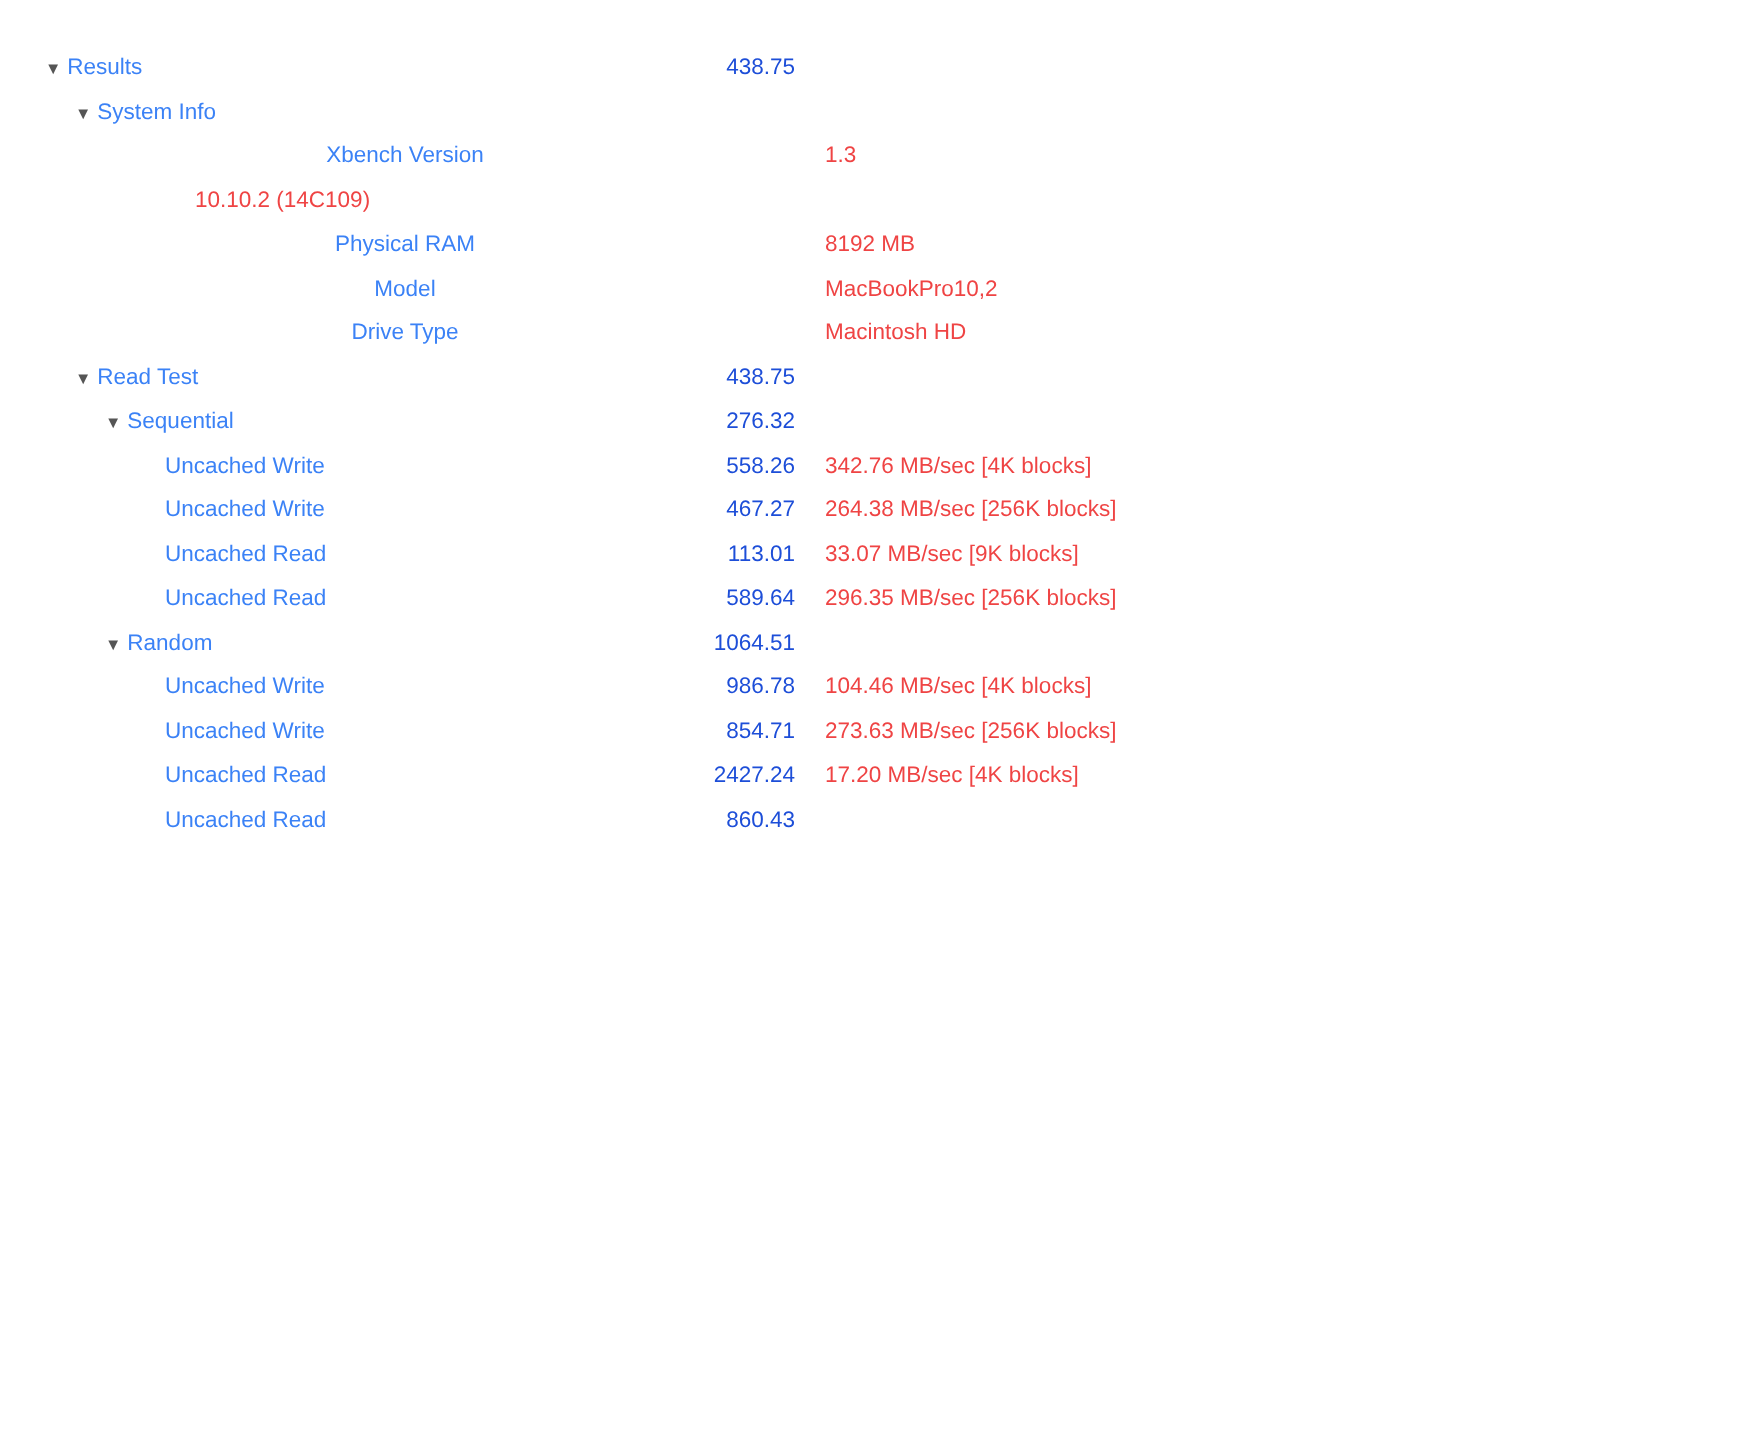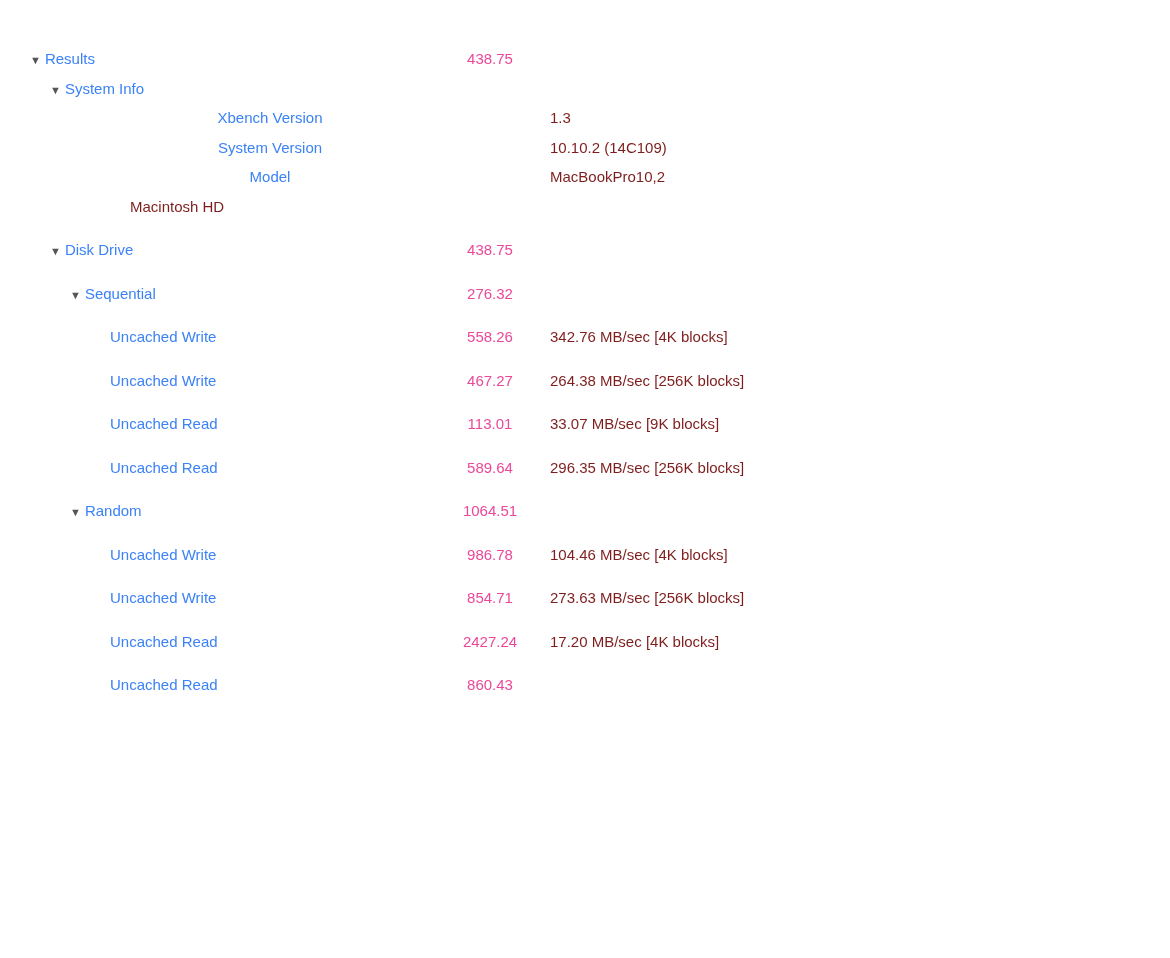--- a/index.html
+++ b/index.html
@@ -47,28 +47,27 @@
       font-size: 11px;
       color: #555555;
     }
 
     .label-text {
       color: #3b82f6;
     }
 
     .score-col {
       min-width: 100px;
-      text-align: center;
+      text-align: right;
       padding-right: 20px;
-      color: #ec4899;
-      margin-top: 14px;
+      color: #1d4ed8;
     }
 
     .detail-col {
-      color: #7f1d1d;
+      color: #ef4444;
     }
   </style>
 </head>
 <body>
 
 <div class="tree-container">
 
   <div class="tree-row">
     <div class="tree-label indent-0">
       <span class="triangle">▼</span>
@@ -89,45 +88,52 @@
 
   <div class="tree-row">
     <div class="tree-label indent-3">
       <span class="label-text">Xbench Version</span>
     </div>
     <div class="score-col"></div>
     <div class="detail-col">1.3</div>
   </div>
 
   <div class="tree-row">
-    <div class="tree-label indent-3">
-      <span class="label-text">System Version</span>
-    </div>
     <div class="score-col"></div>
     <div class="detail-col">10.10.2 (14C109)</div>
   </div>
 
+  <div class="tree-row">
+    <div class="tree-label indent-3">
+      <span class="label-text">Physical RAM</span>
+    </div>
+    <div class="score-col"></div>
+    <div class="detail-col">8192 MB</div>
+  </div>
 
   <div class="tree-row">
     <div class="tree-label indent-3">
       <span class="label-text">Model</span>
     </div>
     <div class="score-col"></div>
     <div class="detail-col">MacBookPro10,2</div>
   </div>
 
   <div class="tree-row">
+    <div class="tree-label indent-3">
+      <span class="label-text">Drive Type</span>
+    </div>
     <div class="score-col"></div>
     <div class="detail-col">Macintosh HD</div>
   </div>
 
   <div class="tree-row">
     <div class="tree-label indent-1">
       <span class="triangle">▼</span>
-      <span class="label-text">Disk Drive</span>
+      <span class="label-text">Read Test</span>
     </div>
     <div class="score-col">438.75</div>
     <div class="detail-col"></div>
   </div>
 
   <div class="tree-row">
     <div class="tree-label indent-2">
       <span class="triangle">▼</span>
       <span class="label-text">Sequential</span>
     </div>

